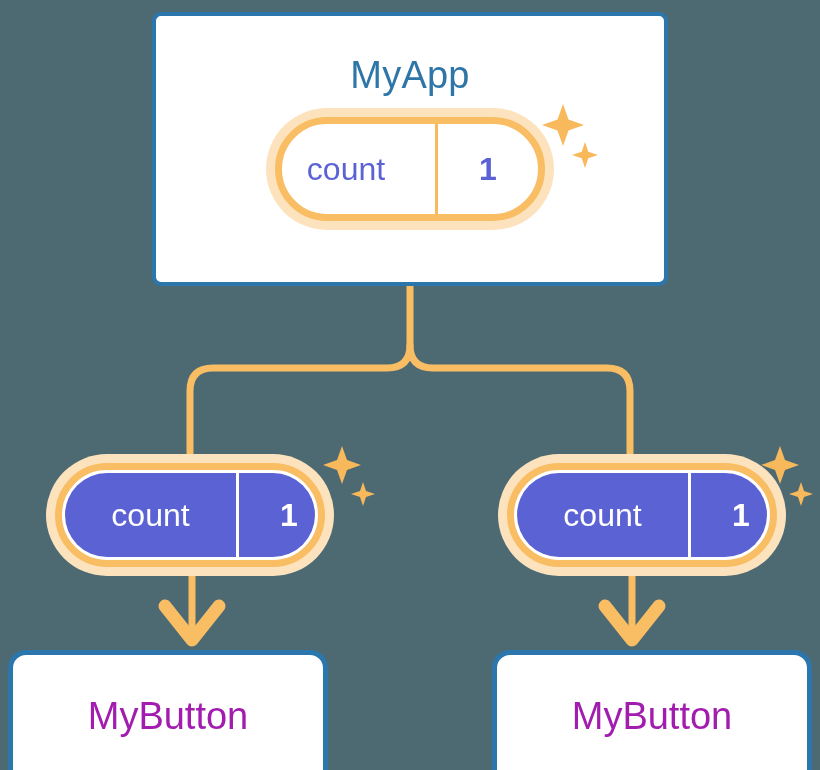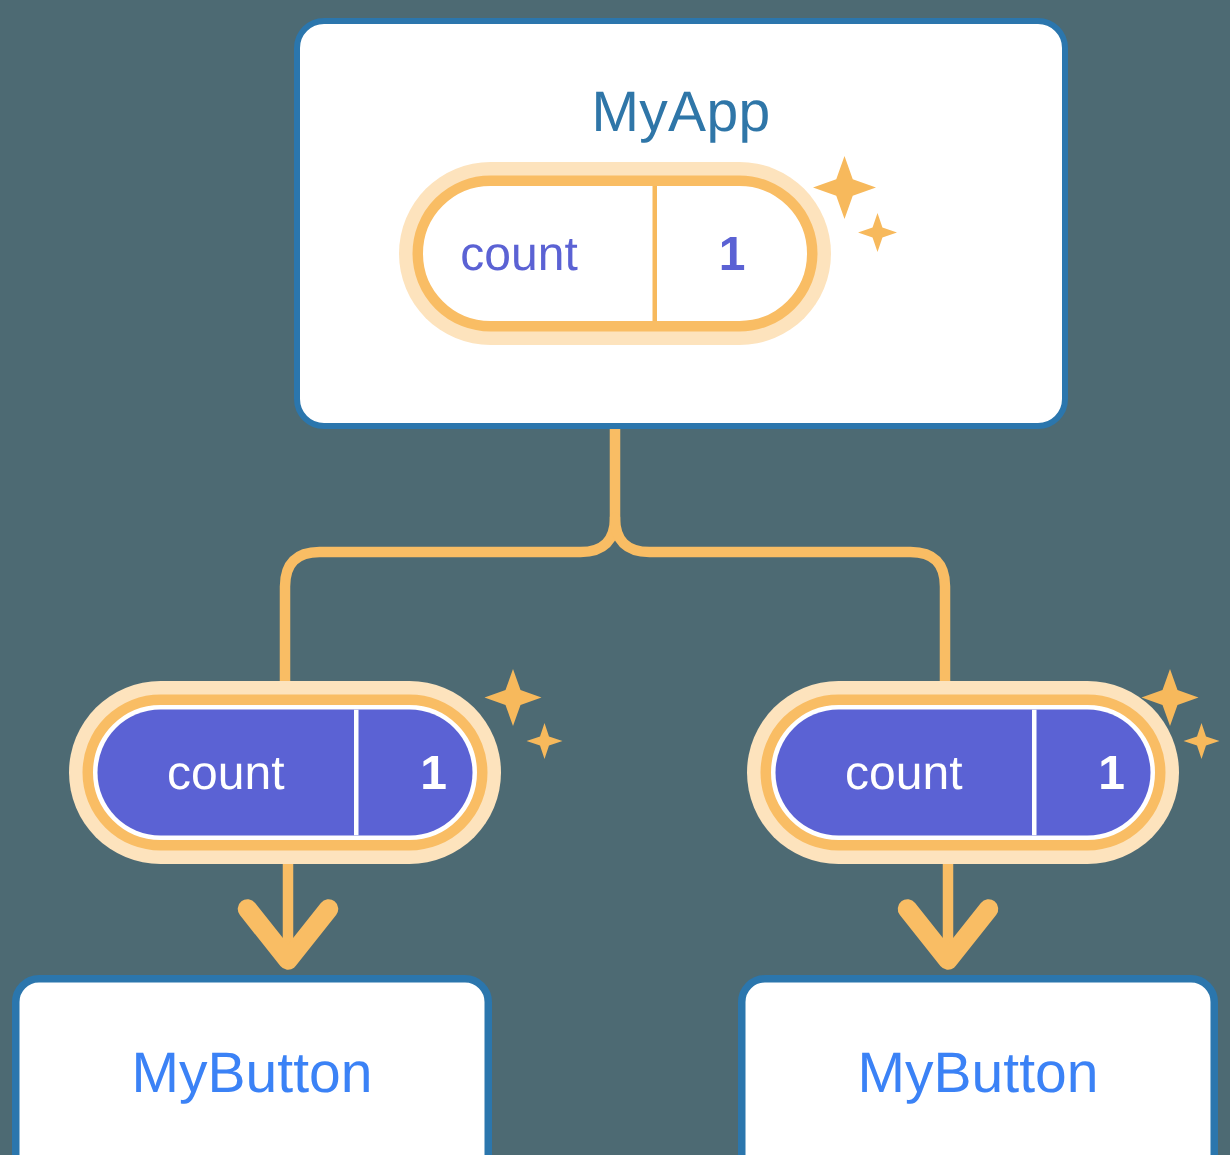--- a/index.html
+++ b/index.html
@@ -35,22 +35,21 @@
     background: #ffffff;
     border: 4px solid #2b76ad;
     border-radius: 16px;
     box-sizing: border-box;
   }
   #app-card {
     left: 152px;
     top: 12px;
     width: 516px;
     height: 274px;
-    border-radius: 20px;
-    margin-left: 44px;
+    border-radius: 9px;
   }
   #app-title {
     position: absolute;
     left: 0;
     top: 38px;
     width: 100%;
     text-align: center;
     color: #2f76a8;
     font-size: 38px;
     letter-spacing: .2px;
@@ -69,21 +68,21 @@
     left: 492px;
     top: 650px;
     width: 320px;
   }
   .btn-label {
     position: absolute;
     left: 0;
     top: 40px;
     width: 100%;
     text-align: center;
-    color: #3b82f6;
+    color: #a21caf;
     font-size: 38px;
   }
 
   
   .pill {
     position: absolute;
     box-sizing: border-box;
     border-radius: 999px;
     background: #fde3bd;          
     display: flex;

